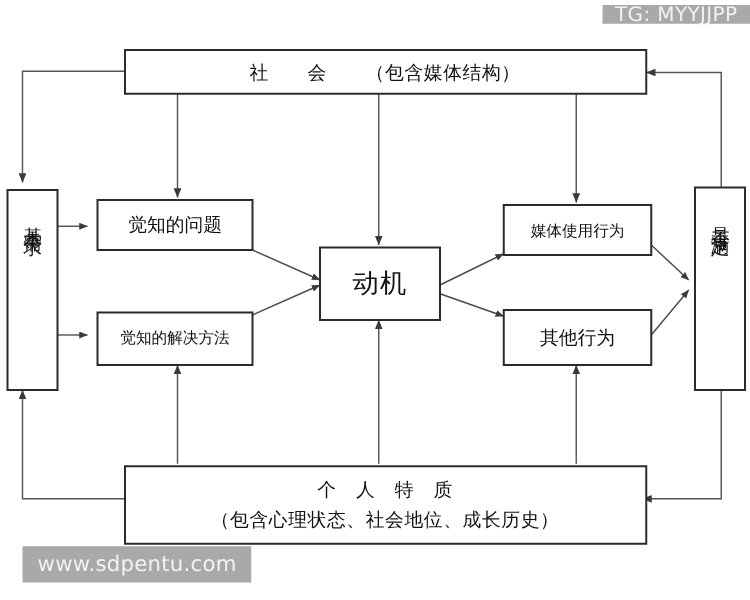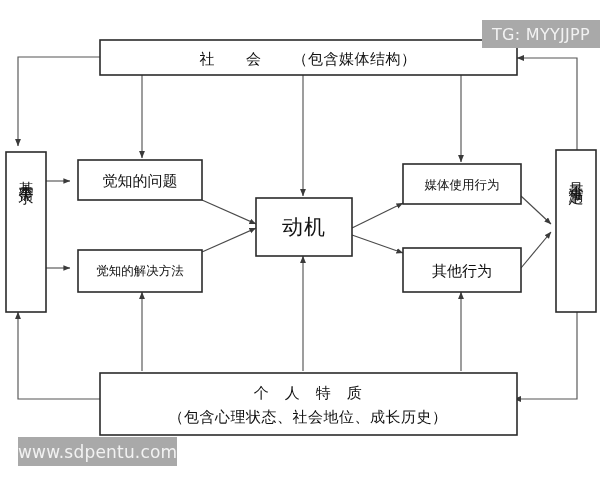--- a/index.html
+++ b/index.html
@@ -60,28 +60,28 @@
     background: #a9a9a9;
     color: #f2f2f2;
     font-family: "DejaVu Sans", sans-serif;
     display: flex;
     align-items: center;
   }
   #wm-bottom {
     left: 18px;
     top: 437px;
     height: 29px;
-    padding: 0 0;
+    padding: 0 12px;
     font-size: 17px;
     letter-spacing: 0.2px;
   }
   #wm-top {
     right: 0px;
-    top: 20px;
-    height: 28px;
+    top: 4px;
+    height: 15px;
     padding: 0 10px;
     font-size: 16px;
     letter-spacing: 0.3px;
     text-align: center;
   }
 </style>
 </head>
 <body>
 
 <div id="page">

